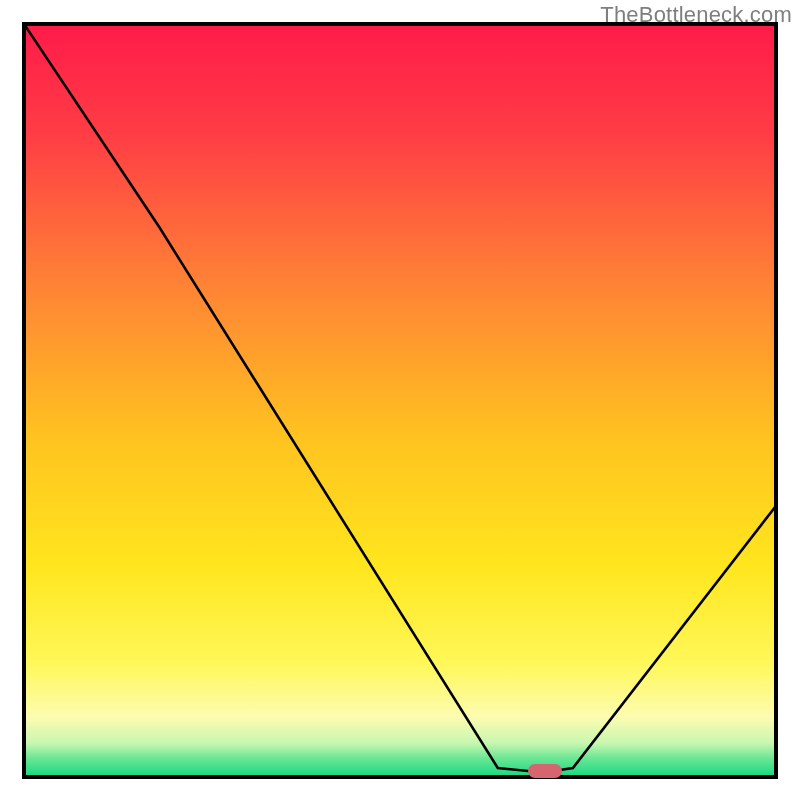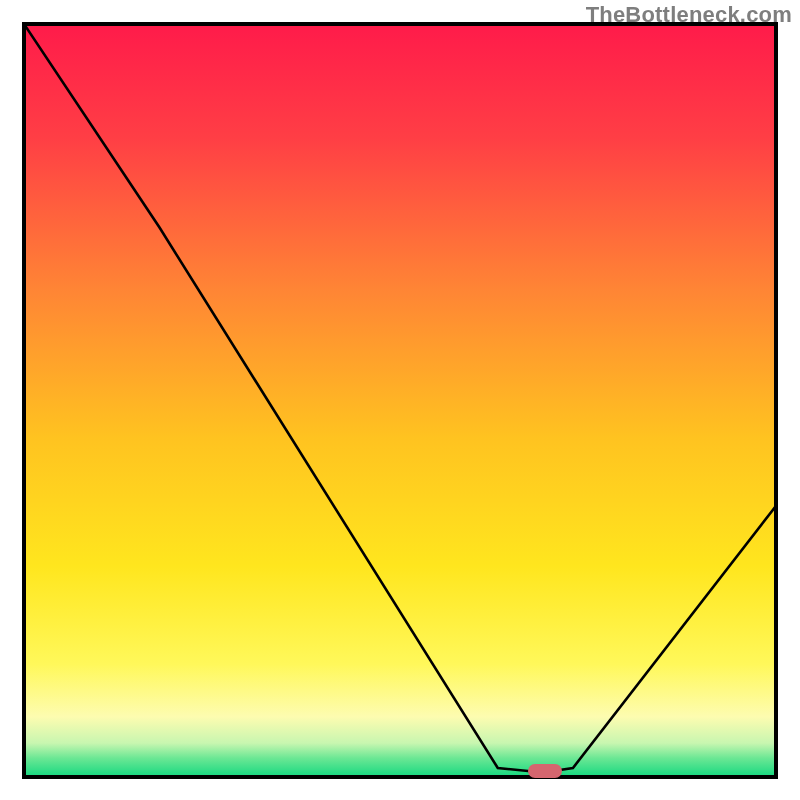--- a/index.html
+++ b/index.html
@@ -15,21 +15,21 @@
     position: relative;
     width: 800px;
     height: 800px;
   }
   .watermark {
     position: absolute;
     top: 2px;
     right: 8px;
     color: #7e7e7e;
     font-size: 22px;
-    font-weight: 700;
+    font-weight: 400;
     letter-spacing: 0.2px;
     z-index: 30;
   }
   svg.chart {
     position: absolute;
     top: 0;
     left: 0;
     width: 800px;
     height: 800px;
   }

